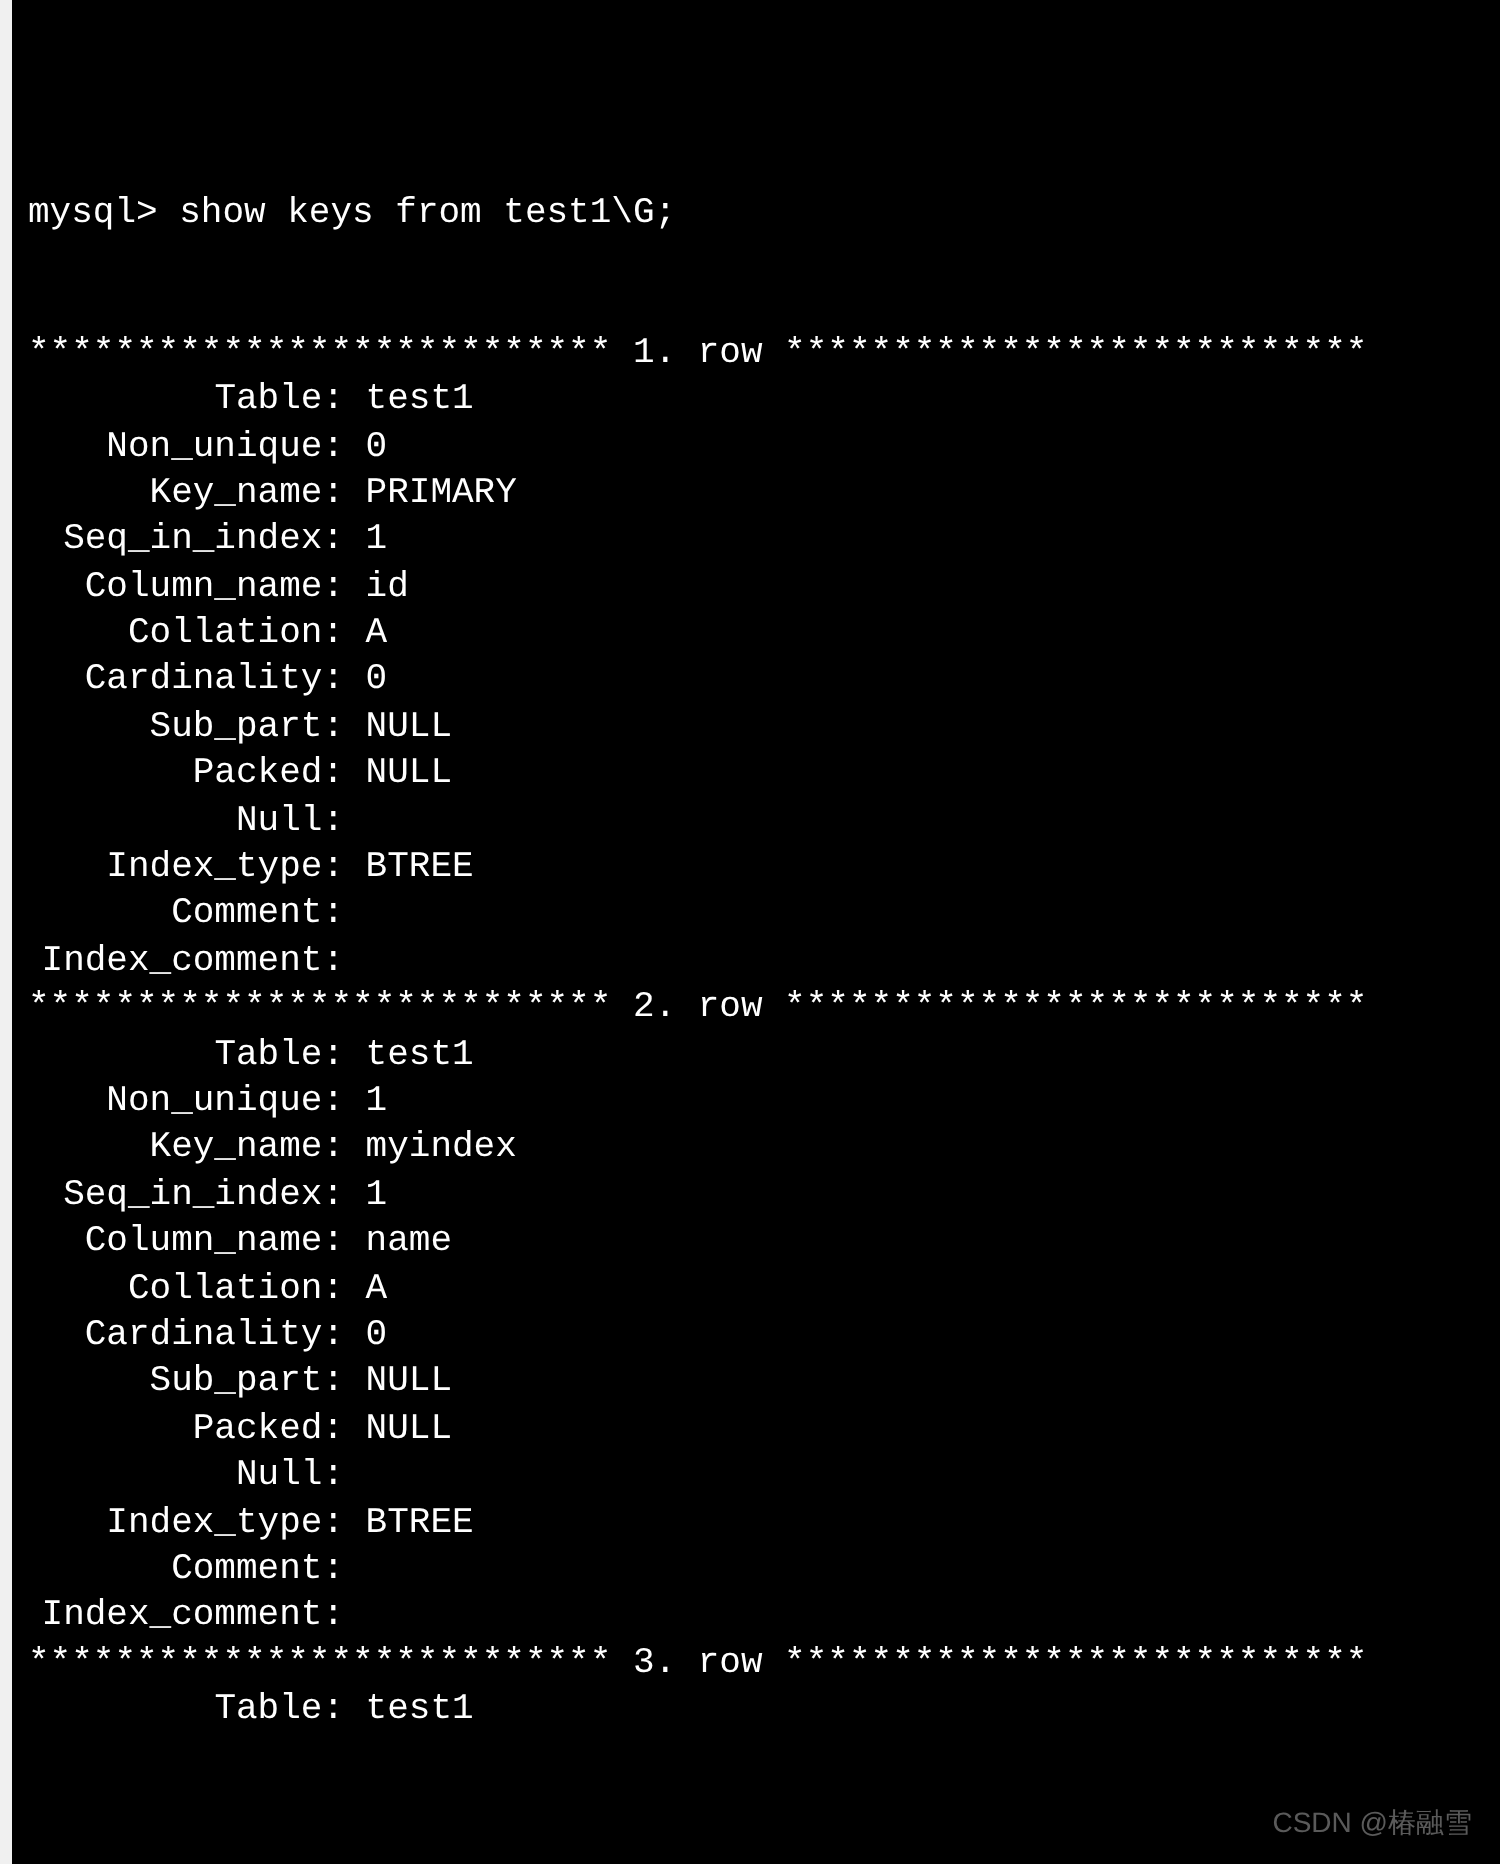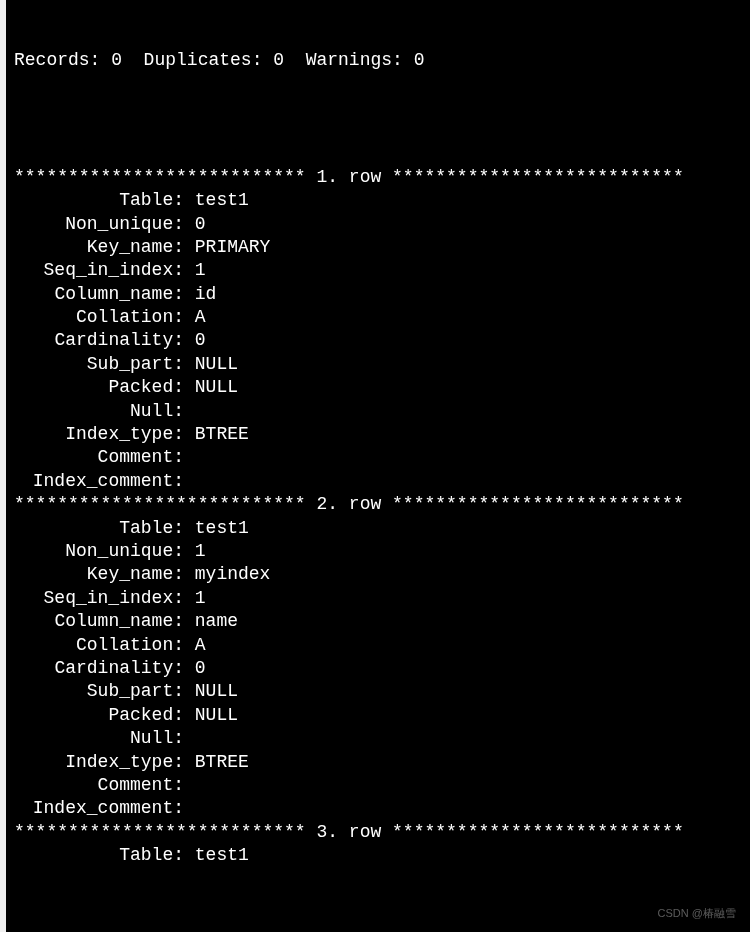--- a/index.html
+++ b/index.html
@@ -27,37 +27,36 @@
     .line {
       white-space: pre;
     }
     .field-row {
       display: flex;
     }
     .field-label {
       text-align: right;
       width: 158px;
       display: inline-block;
-      margin-left: 12px;
     }
     .field-value {
       display: inline-block;
       text-align: right;
     }
     .watermark {
       position: absolute;
       bottom: 12px;
       right: 14px;
       color: rgba(180, 180, 180, 0.5);
-      font-size: 11px;
+      font-size: 14px;
       font-family: sans-serif;
     }
   </style>
 </head>
 <body>
 
 <div class="terminal">
-  <div class="line">Records: 0  Duplicates: 0  Warnings: 0</div>
   <div class="line"></div>
+  <div class="line"><span>mysql&gt; </span><span>show keys from test1\G;</span></div>
   <div id="rows-container"><div class="line">*************************** 1. row ***************************</div><div class="field-row"><span class="field-label">Table:</span><span class="field-value"> test1</span></div><div class="field-row"><span class="field-label">Non_unique:</span><span class="field-value"> 0</span></div><div class="field-row"><span class="field-label">Key_name:</span><span class="field-value"> PRIMARY</span></div><div class="field-row"><span class="field-label">Seq_in_index:</span><span class="field-value"> 1</span></div><div class="field-row"><span class="field-label">Column_name:</span><span class="field-value"> id</span></div><div class="field-row"><span class="field-label">Collation:</span><span class="field-value"> A</span></div><div class="field-row"><span class="field-label">Cardinality:</span><span class="field-value"> 0</span></div><div class="field-row"><span class="field-label">Sub_part:</span><span class="field-value"> NULL</span></div><div class="field-row"><span class="field-label">Packed:</span><span class="field-value"> NULL</span></div><div class="field-row"><span class="field-label">Null:</span><span class="field-value"> </span></div><div class="field-row"><span class="field-label">Index_type:</span><span class="field-value"> BTREE</span></div><div class="field-row"><span class="field-label">Comment:</span><span class="field-value"> </span></div><div class="field-row"><span class="field-label">Index_comment:</span><span class="field-value"> </span></div><div class="line">*************************** 2. row ***************************</div><div class="field-row"><span class="field-label">Table:</span><span class="field-value"> test1</span></div><div class="field-row"><span class="field-label">Non_unique:</span><span class="field-value"> 1</span></div><div class="field-row"><span class="field-label">Key_name:</span><span class="field-value"> myindex</span></div><div class="field-row"><span class="field-label">Seq_in_index:</span><span class="field-value"> 1</span></div><div class="field-row"><span class="field-label">Column_name:</span><span class="field-value"> name</span></div><div class="field-row"><span class="field-label">Collation:</span><span class="field-value"> A</span></div><div class="field-row"><span class="field-label">Cardinality:</span><span class="field-value"> 0</span></div><div class="field-row"><span class="field-label">Sub_part:</span><span class="field-value"> NULL</span></div><div class="field-row"><span class="field-label">Packed:</span><span class="field-value"> NULL</span></div><div class="field-row"><span class="field-label">Null:</span><span class="field-value"> </span></div><div class="field-row"><span class="field-label">Index_type:</span><span class="field-value"> BTREE</span></div><div class="field-row"><span class="field-label">Comment:</span><span class="field-value"> </span></div><div class="field-row"><span class="field-label">Index_comment:</span><span class="field-value"> </span></div><div class="line">*************************** 3. row ***************************</div><div class="field-row"><span class="field-label">Table:</span><span class="field-value"> test1</span></div></div>
 </div>
 
 <div class="watermark">CSDN @椿融雪</div>
 
 </body></html>

